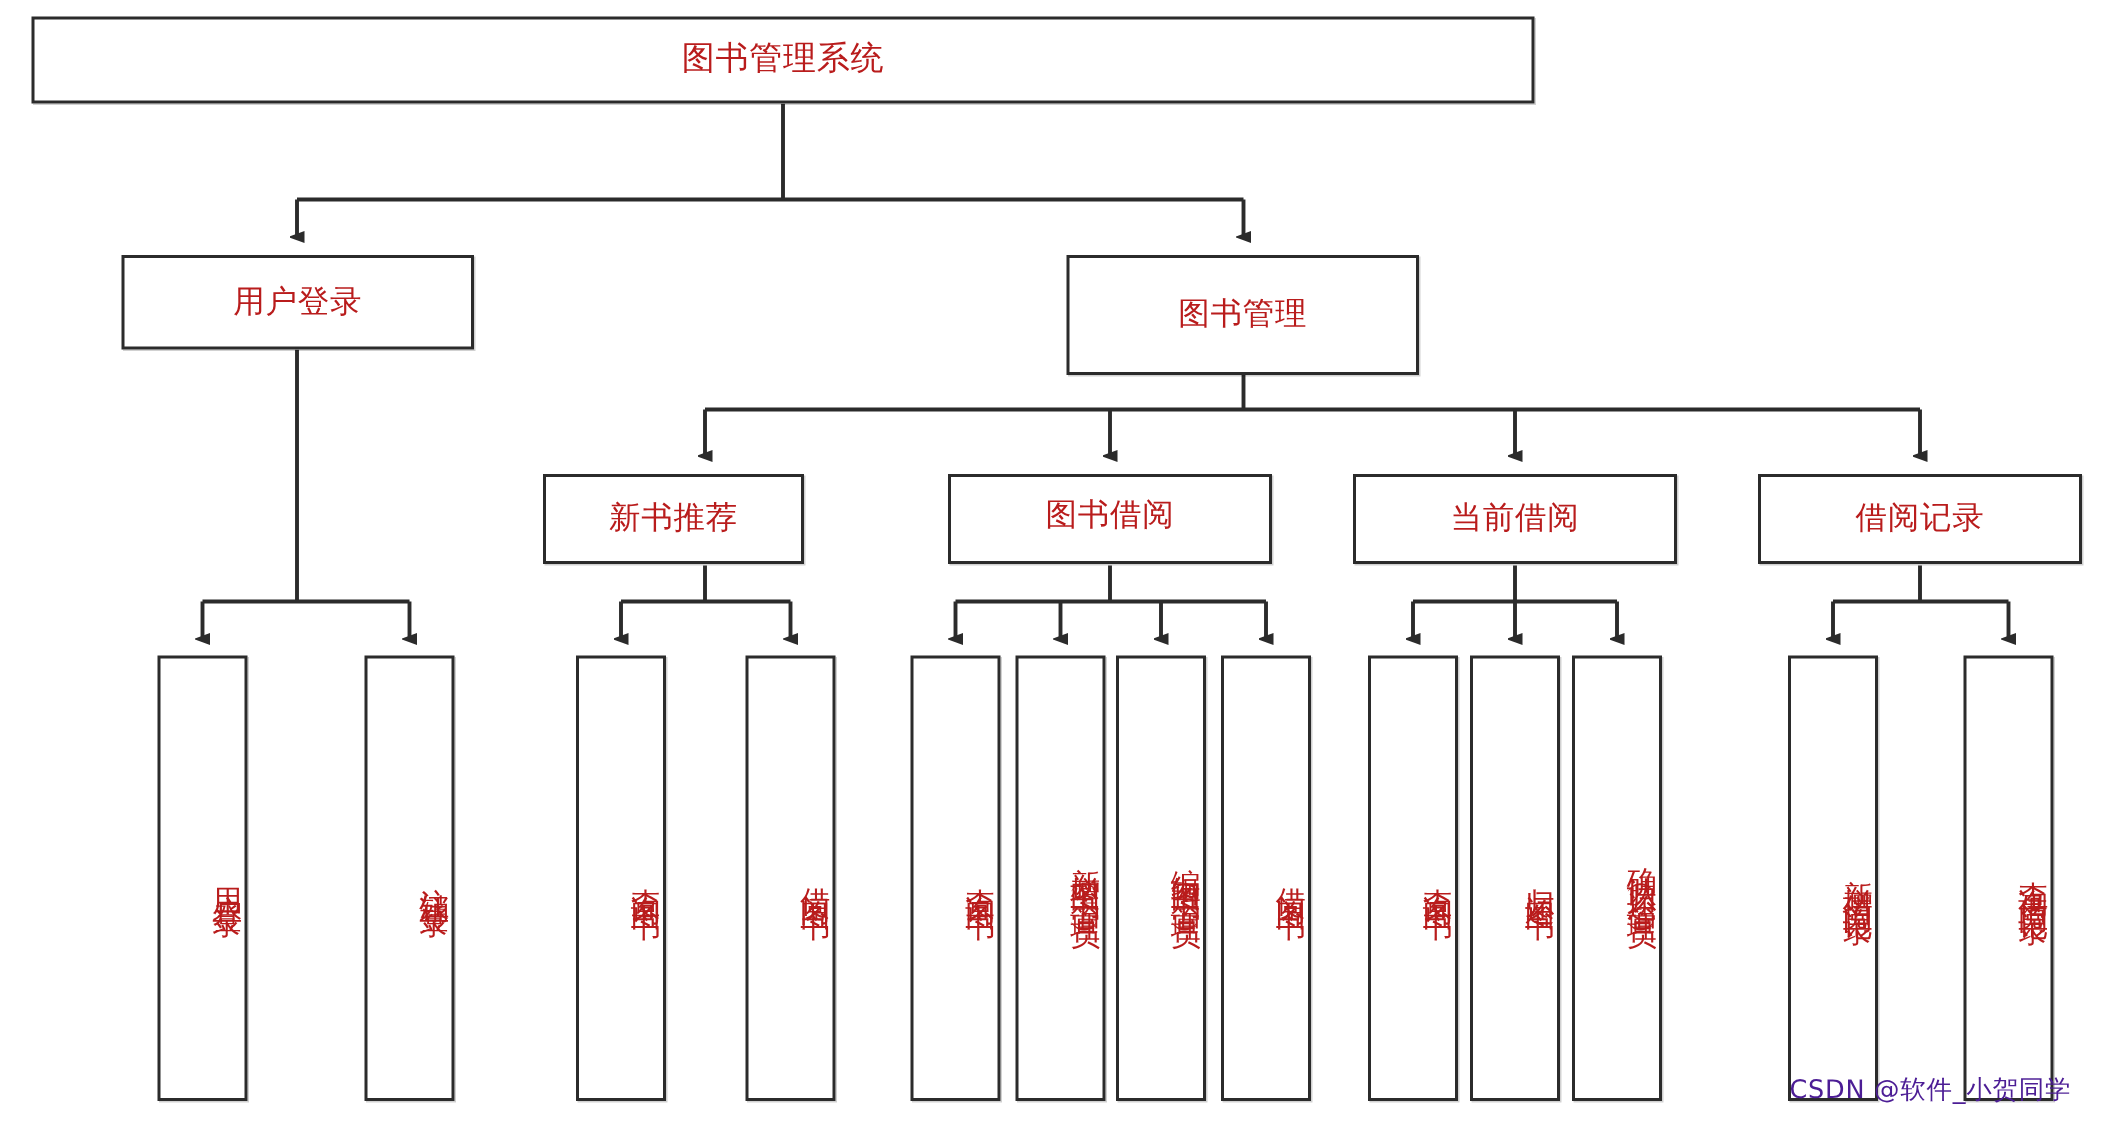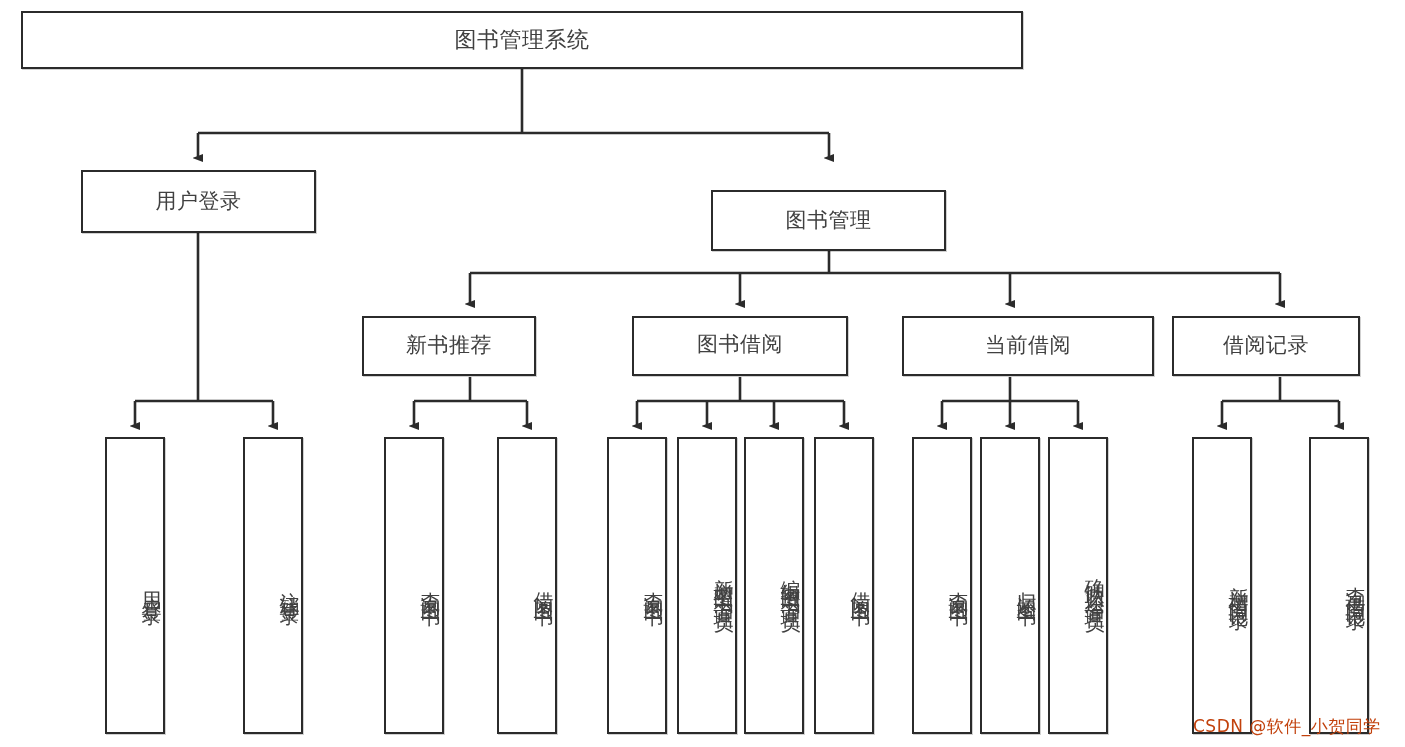--- a/index.html
+++ b/index.html
@@ -28,21 +28,21 @@
   }
   .node {
     position: absolute;
     box-sizing: border-box;
     background: #ffffff;
     border: 2px solid #2b2b2b;
     box-shadow: 1px 1px 0 rgba(0,0,0,0.18);
     display: flex;
     align-items: center;
     justify-content: center;
-    color: #404040;
+    color: #b91c1c;
     line-height: 1.12;
     text-align: center;
   }
   
   .node.h {
     font-size: 21px;
     letter-spacing: 0.5px;
   }
   .node.root {
     font-size: 22px;
@@ -53,21 +53,21 @@
     text-orientation: upright;
     font-size: 20px;
     letter-spacing: 5px;
     padding: 12px 0;
     align-items: flex-start;
     justify-content: center;
   }
   .watermark {
     position: absolute;
     font-size: 17px;
-    color: #c2410c;
+    color: #4c1d95;
     white-space: nowrap;
     letter-spacing: 0.5px;
     user-select: none;
   }
 </style>
 </head>
 <body>
 
 <div id="canvas">
 
@@ -117,26 +117,26 @@
       <path d="M1280,377 L1280,401"></path>
       <path d="M1222,401 L1339,401"></path>
       <path d="M1222,401 L1222,426" marker-end="url(#arrow)"></path>
       <path d="M1339,401 L1339,426" marker-end="url(#arrow)"></path>
     </g>
   </svg>
 
   <div class="node h root" style="left:21px; top:11px; width:1002px; height:58px;">图书管理系统</div>
 
   <div class="node h" style="left:81px; top:170px; width:235px; height:63px;">用户登录</div>
-  <div class="node h" style="left:711px; top:170px; width:235px; height:61px;margin-top:20px;">图书管理</div>
+  <div class="node h" style="left:711px; top:170px; width:235px; height:80px;">图书管理</div>
 
   <div class="node h" style="left:362px; top:316px; width:174px; height:60px;">新书推荐</div>
   <div class="node h" style="left:632px; top:316px; width:216px; height:60px;font-family:Liberation Mono, monospace;">图书借阅</div>
-  <div class="node h" style="left:902px; top:316px; width:252px; height:60px;">当前借阅</div>
-  <div class="node h" style="left:1172px; top:316px; width:188px; height:60px;">借阅记录</div>
+  <div class="node h" style="left:902px; top:316px; width:216px; height:60px;">当前借阅</div>
+  <div class="node h" style="left:1172px; top:316px; width:216px; height:60px;">借阅记录</div>
 
   <div class="node v" style="left:105px; top:437px; width:60px; height:297px;">用户登录</div>
   <div class="node v" style="left:243px; top:437px; width:60px; height:297px;">注销登录</div>
 
   <div class="node v" style="left:384px; top:437px; width:60px; height:297px;">查询图书</div>
   <div class="node v" style="left:497px; top:437px; width:60px; height:297px;">借阅图书</div>
 
   <div class="node v" style="left:607px; top:437px; width:60px; height:297px;">查询图书</div>
   <div class="node v" style="left:677px; top:437px; width:60px; height:297px;">新增图书（管理员）</div>
   <div class="node v" style="left:744px; top:437px; width:60px; height:297px;">编辑图书（管理员）</div>

